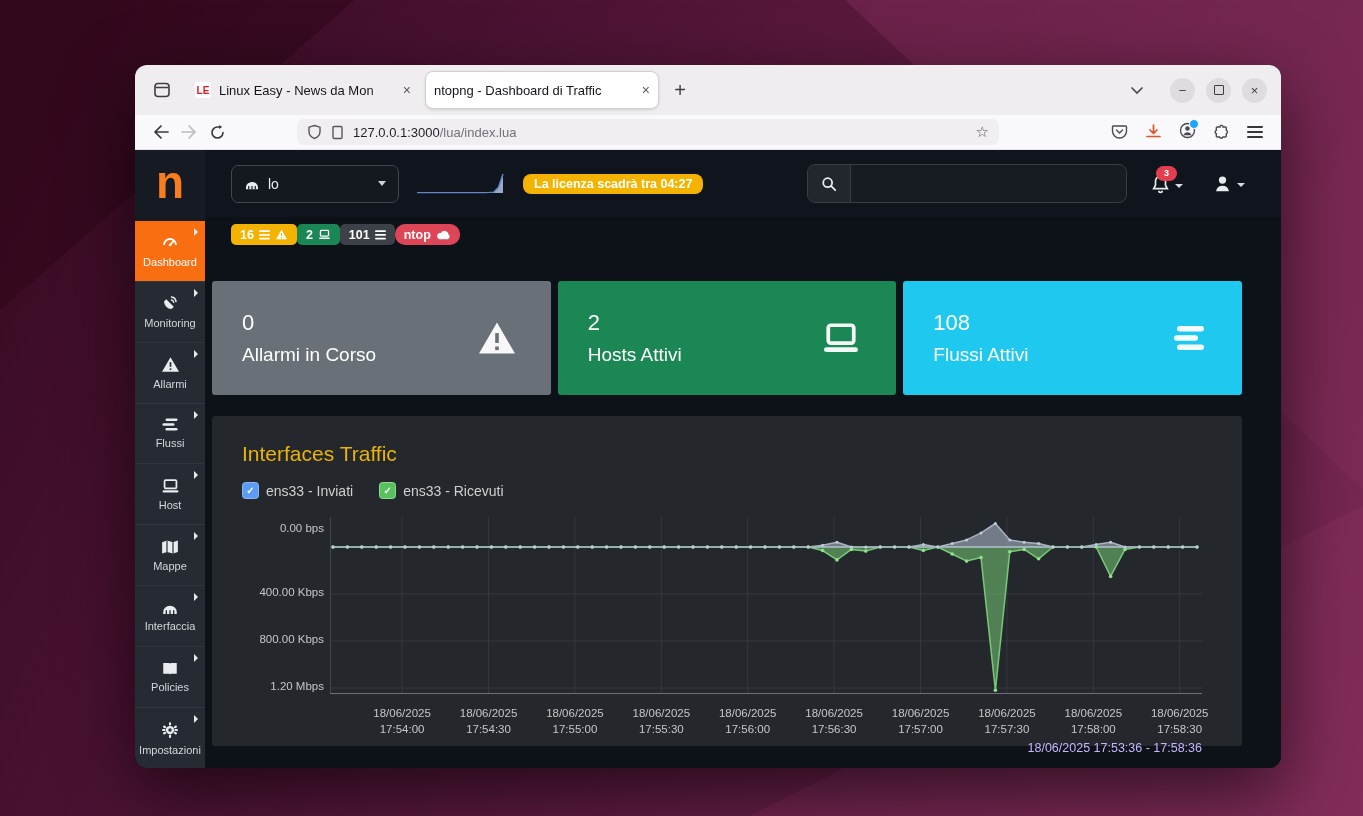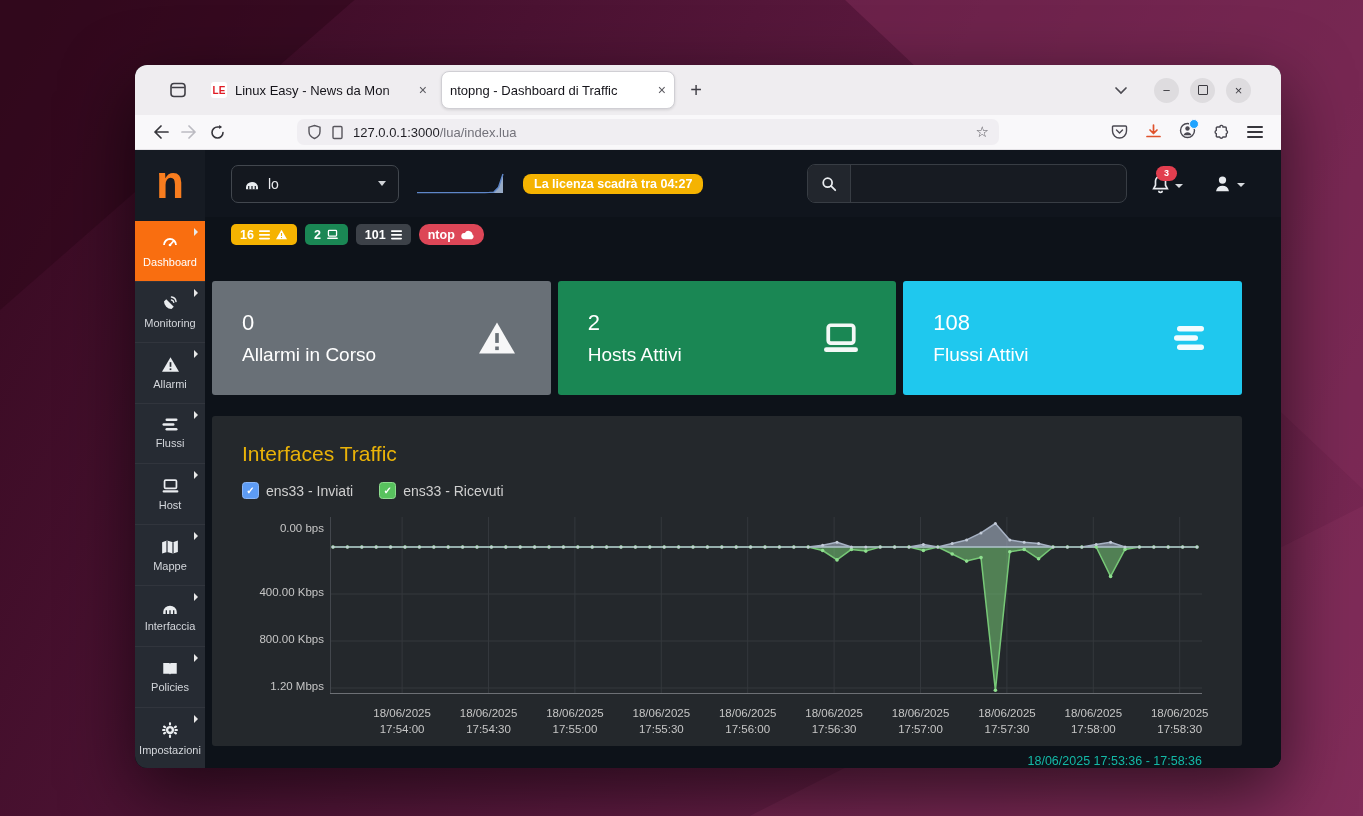--- a/index.html
+++ b/index.html
@@ -11,21 +11,21 @@
     clip-path:polygon(62% 0,100% 0,100% 60%);}
   .bg-shape2{position:absolute;inset:0;background:#2e0819;opacity:.55;
     clip-path:polygon(0 0,26% 0,0 38%);}
   .bg-shape3{position:absolute;inset:0;background:#8d3563;opacity:.30;
     clip-path:polygon(100% 62%,100% 100%,55% 100%);}
   
   .window{position:absolute;left:135px;top:65px;width:1146px;height:703px;
     border-radius:12px;overflow:hidden;box-shadow:0 24px 70px rgba(0,0,0,.6);
     display:flex;flex-direction:column;background:#0d1118;}
   
-  .tabbar{height:50px;background:#efedf0;display:flex;align-items:center;padding:0 26px;flex:0 0 auto;}
+  .tabbar{height:50px;background:#efedf0;display:flex;align-items:center;padding:0 10px;flex:0 0 auto;}
   .fx-view{width:34px;height:34px;border-radius:6px;display:flex;align-items:center;justify-content:center;margin-right:8px;}
   .tab{position:relative;display:flex;align-items:center;height:36px;width:216px;border-radius:8px;
     padding:0 8px;margin-right:6px;color:#15141a;font-size:13px;}
   .tab .title{white-space:nowrap;overflow:hidden;flex:1;position:relative;}
   .tab .title::after{content:"";position:absolute;right:0;top:0;bottom:0;width:28px;
     background:linear-gradient(90deg,rgba(239,237,240,0),#efedf0);}
   .tab.active{background:#fff;border:1px solid #d0cfd4;box-shadow:0 1px 3px rgba(0,0,0,.12);}
   .tab.active .title::after{background:linear-gradient(90deg,rgba(255,255,255,0),#fff);}
   .tab .close{font-size:14px;color:#5b5a60;margin-left:6px;line-height:1;}
   .favicon{width:16px;height:16px;border-radius:3px;background:#fff;color:#e01b24;
@@ -78,21 +78,21 @@
   .search .mag{flex:0 0 42px;background:#22262d;border-right:1px solid #383d44;display:flex;align-items:center;justify-content:center;}
   .search input{flex:1;background:transparent;border:0;outline:0;color:#9aa0a8;font-size:15px;padding:0 12px;
     font-family:"Liberation Sans",sans-serif;}
   .search input::placeholder{color:#4c525b;}
   .bell-group{margin-left:24px;position:relative;display:flex;align-items:flex-end;gap:5px;}
   .nbadge{position:absolute;top:-8px;right:6px;background:#e23e4f;color:#fff;font-size:9px;font-weight:bold;
     min-width:15px;height:15px;border-radius:8px;display:flex;align-items:center;justify-content:center;padding:0 3px;}
   .user-group{margin-left:30px;margin-right:10px;display:flex;align-items:flex-end;gap:5px;}
   .tiny-caret{width:0;height:0;border-top:4.5px solid #d7dade;border-left:4px solid transparent;border-right:4px solid transparent;margin-bottom:6px;}
   
-  .badges-row{margin:7px 0 0 26px;display:flex;gap:8px;align-items:center;}
+  .badges-row{margin:7px 0 0 26px;display:flex;align-items:center;}
   .sbadge{height:21px;border-radius:5px;color:#fff;font-size:12.5px;font-weight:bold;
     display:inline-flex;align-items:center;gap:5px;padding:0 9px;}
   .sbadge svg{display:block;}
   
   .cards-row{margin:36px 39px 0 7px;display:flex;gap:7px;}
   .card{flex:1;height:114px;border-radius:3px;color:#fff;display:flex;align-items:center;
     padding:0 34px 0 30px;box-sizing:border-box;}
   .card .txt{display:flex;flex-direction:column;gap:8px;}
   .card .val{font-size:22px;}
   .card .lbl{font-size:19px;}
@@ -104,21 +104,21 @@
   .legend{margin-top:16px;display:flex;gap:26px;align-items:center;}
   .leg-item{display:flex;align-items:center;gap:7px;color:#cfcfcf;font-size:14px;}
   .chk{width:15px;height:15px;border-radius:3.5px;display:flex;align-items:center;justify-content:center;
     color:#fff;font-size:10px;font-weight:bold;}
   .chk.blue{background:#5d9cf5;border:1px solid #8ab6f8;}
   .chk.green{background:#58c25e;border:1px solid #8fdc90;}
   .chart-area{margin-top:18px;position:relative;padding-left:88px;}
   .ylab{position:absolute;left:0;width:82px;text-align:right;color:#c6c6c6;font-size:11.5px;}
   .xticks{margin-left:88px;position:relative;height:36px;}
   .xtick{position:absolute;top:5px;width:120px;text-align:center;color:#c6c6c6;font-size:11.5px;line-height:1.35;}
-  .range-label{margin-left:88px;width:872px;text-align:right;color:#14b8a6;font-size:12.5px;margin-top:17px;}
+  .range-label{margin-left:88px;width:872px;text-align:right;color:#c4b5fd;font-size:12.5px;margin-top:4px;}
 </style>
 </head>
 <body>
 
 <div class="desktop">
   <div class="bg-shape1"></div>
   <div class="bg-shape2"></div>
   <div class="bg-shape3"></div>
 
   <div class="window">

